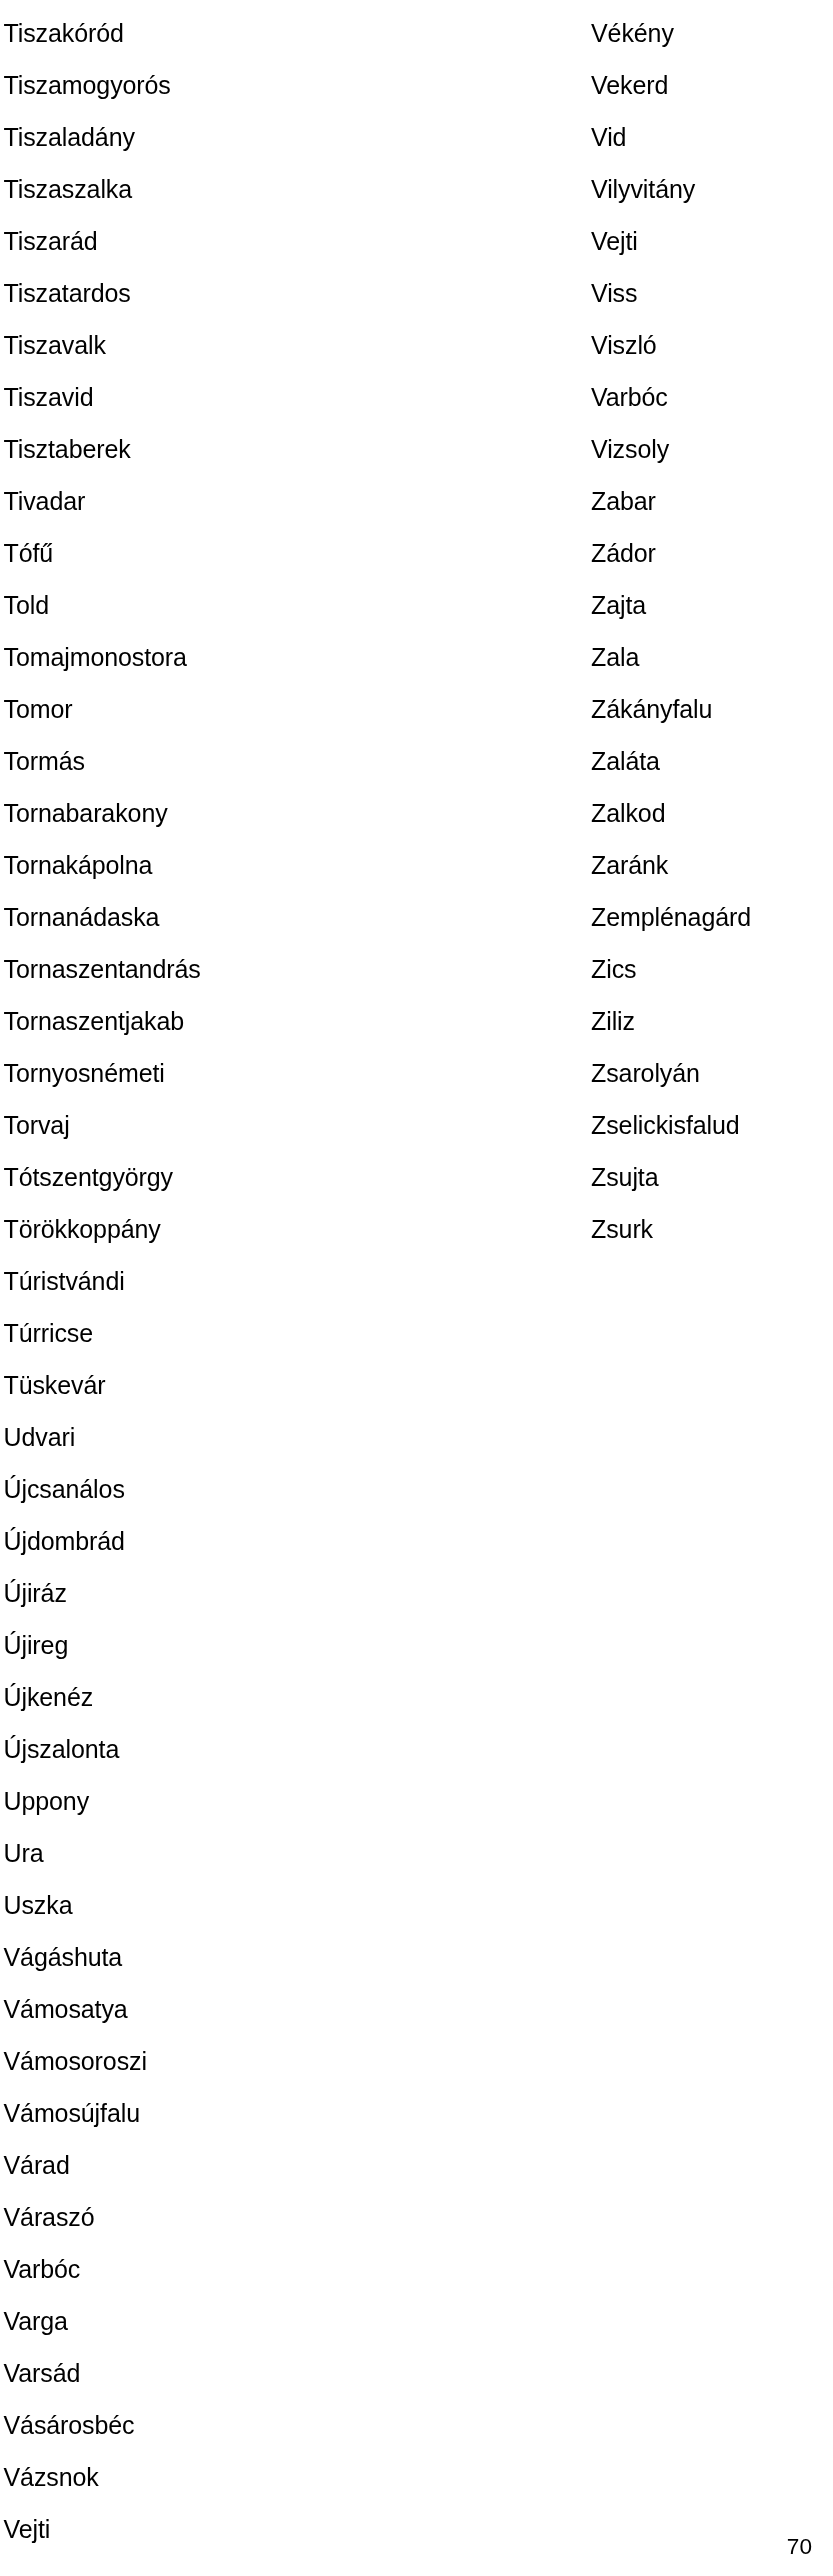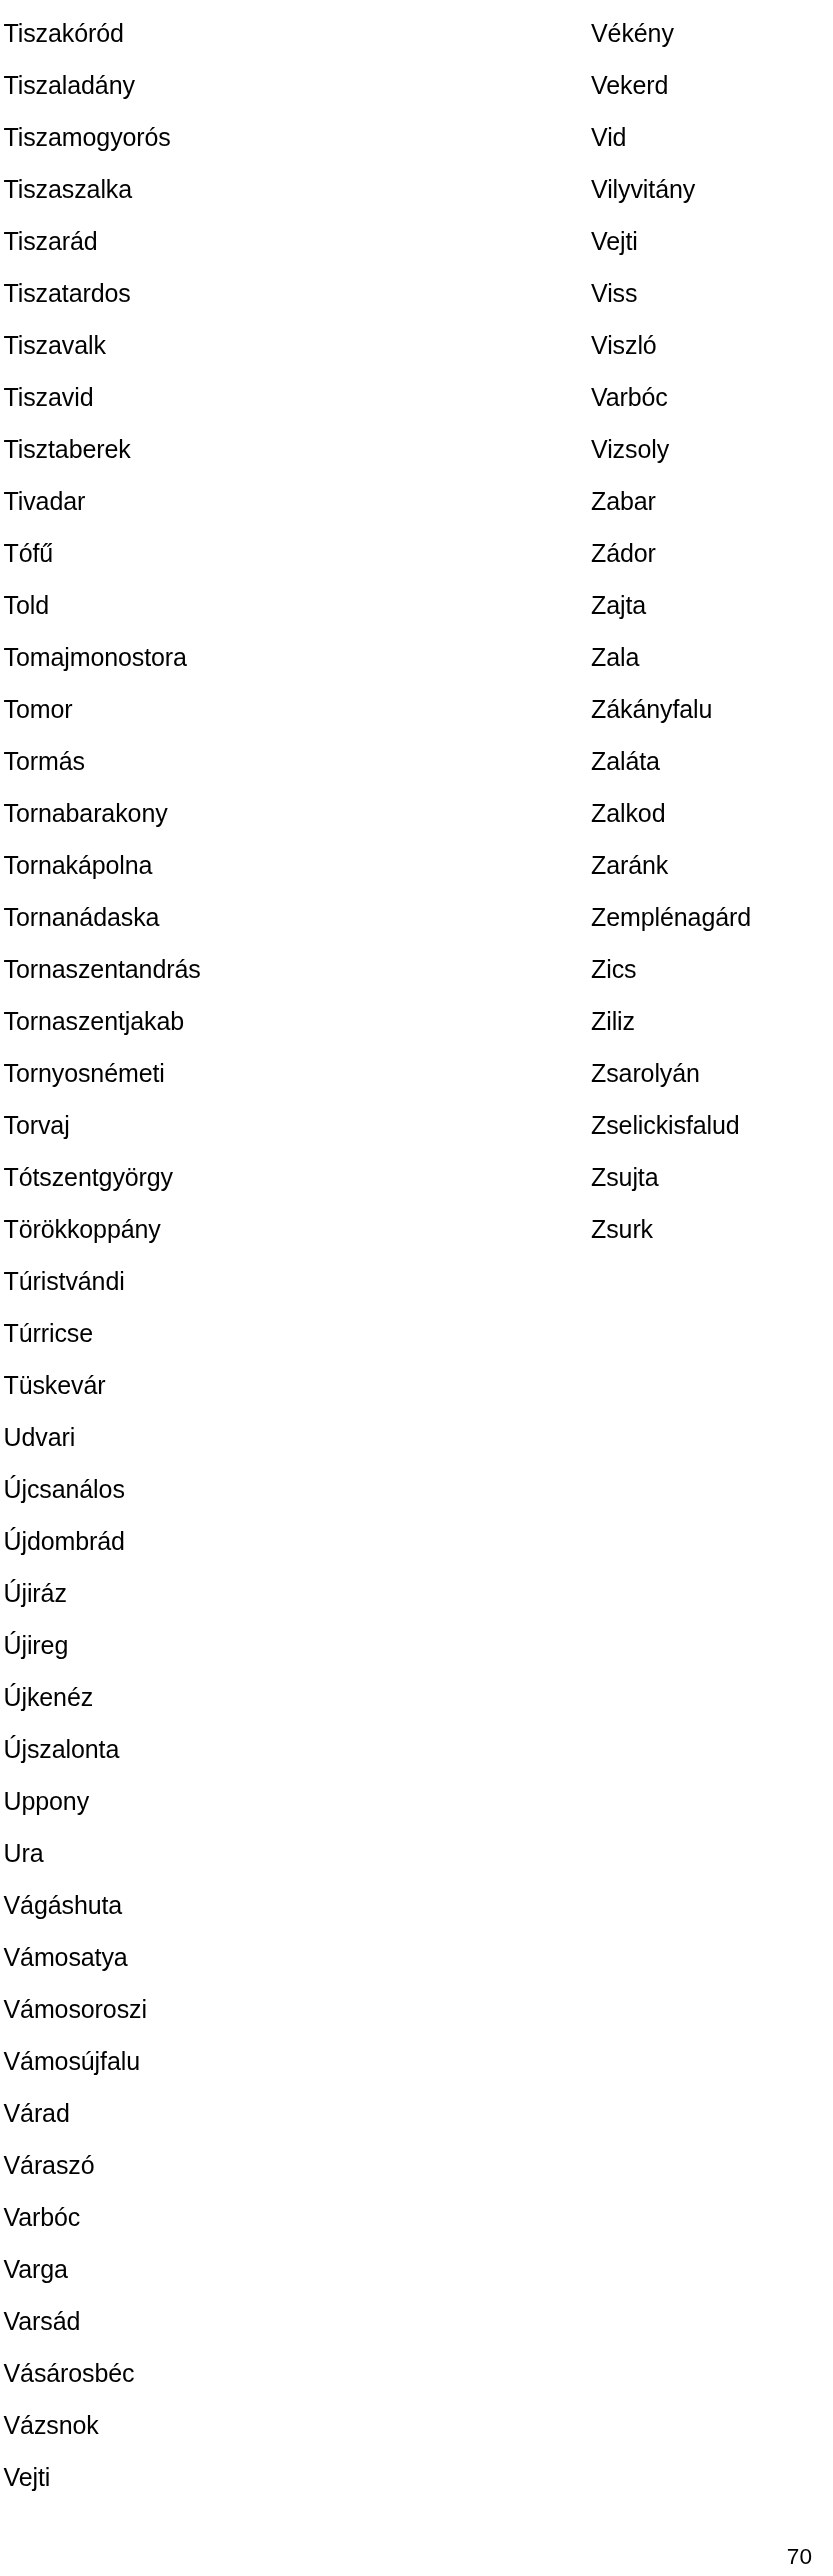--- a/index.html
+++ b/index.html
@@ -42,36 +42,36 @@
     font-size: 25px;
     line-height: 52px;
     height: 52px;
     white-space: nowrap;
     letter-spacing: -0.1px;
     font-weight: 400;
   }
   .page-number {
     position: absolute;
     right: 21px;
-    bottom: 6px;
+    bottom: 16px;
     font-size: 22.6px;
     line-height: 26px;
     letter-spacing: 0px;
     margin-top: 38px;
   }
 </style>
 </head>
 <body>
 
 <div class="page">
   <div class="columns">
     <div class="column col-left" id="left-col">
         <div class="entry">Tiszakóród</div>
+        <div class="entry">Tiszamogyorós</div>
         <div class="entry">Tiszaladány</div>
-        <div class="entry">Tiszamogyorós</div>
         <div class="entry">Tiszaszalka</div>
         <div class="entry">Tiszarád</div>
         <div class="entry">Tiszatardos</div>
         <div class="entry">Tiszavalk</div>
         <div class="entry">Tiszavid</div>
         <div class="entry">Tisztaberek</div>
         <div class="entry">Tivadar</div>
         <div class="entry">Tófű</div>
         <div class="entry">Told</div>
         <div class="entry">Tomajmonostora</div>
@@ -91,20 +91,21 @@
         <div class="entry">Tüskevár</div>
         <div class="entry">Udvari</div>
         <div class="entry">Újcsanálos</div>
         <div class="entry">Újdombrád</div>
         <div class="entry">Újiráz</div>
         <div class="entry">Újireg</div>
         <div class="entry">Újkenéz</div>
         <div class="entry">Újszalonta</div>
         <div class="entry">Uppony</div>
         <div class="entry">Ura</div>
+        <div class="entry">Uszka</div>
         <div class="entry">Vágáshuta</div>
         <div class="entry">Vámosatya</div>
         <div class="entry">Vámosoroszi</div>
         <div class="entry">Vámosújfalu</div>
         <div class="entry">Várad</div>
         <div class="entry">Váraszó</div>
         <div class="entry">Varbóc</div>
         <div class="entry">Varga</div>
         <div class="entry">Varsád</div>
         <div class="entry">Vásárosbéc</div>

